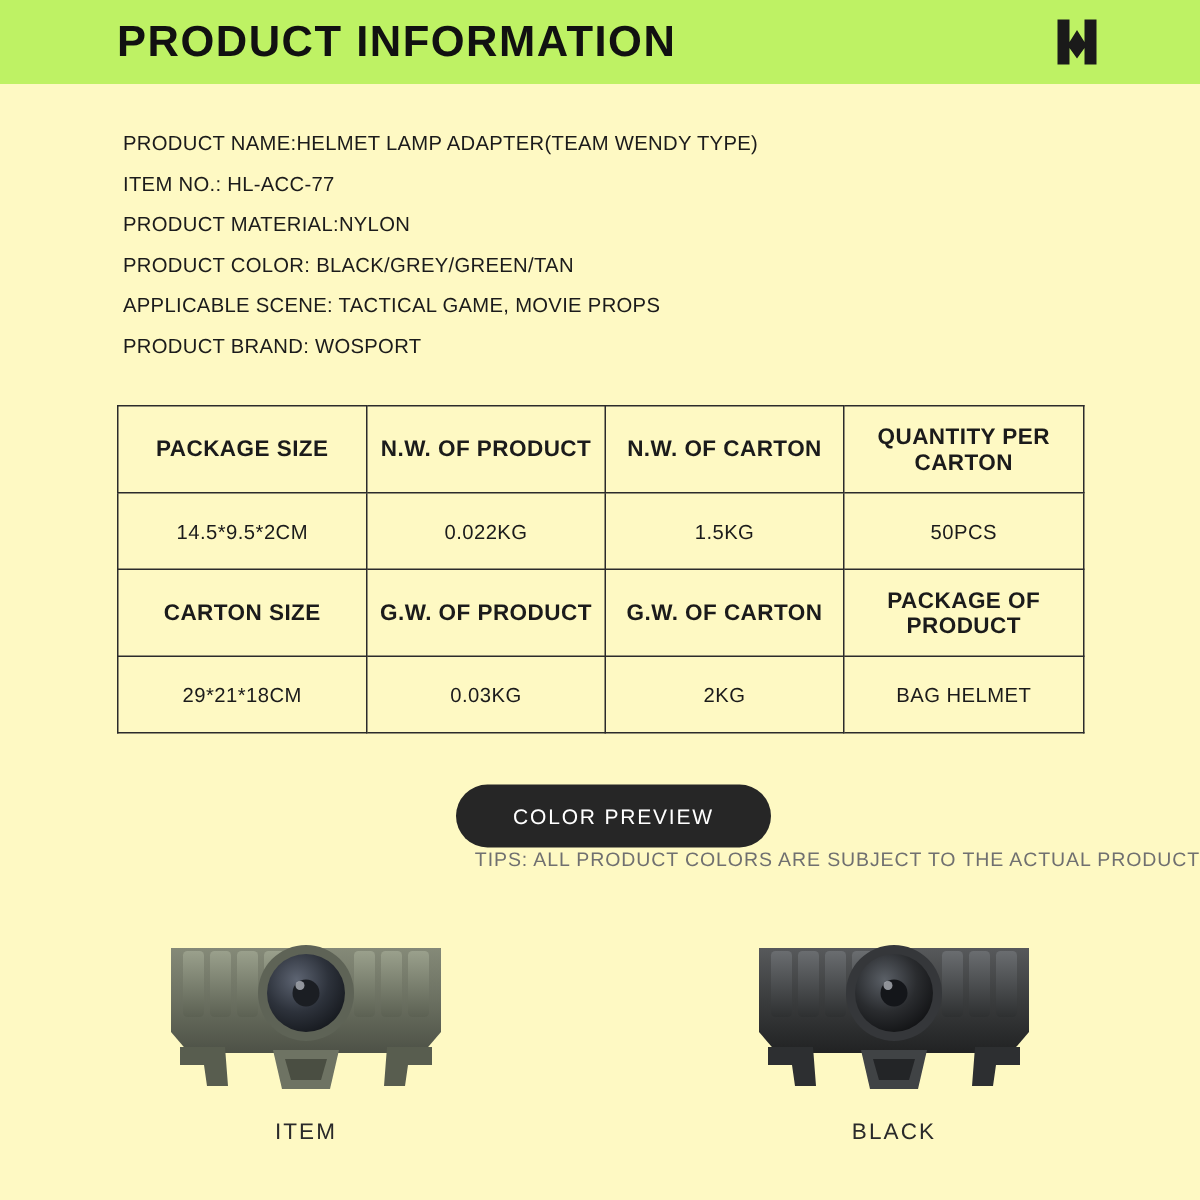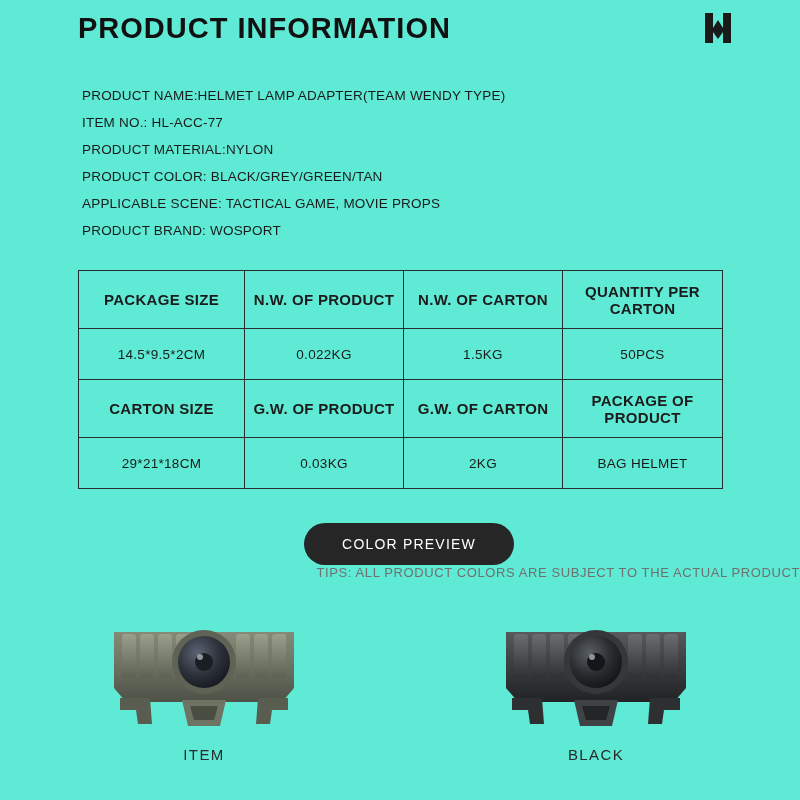--- a/index.html
+++ b/index.html
@@ -13,21 +13,21 @@
     position: relative;
     width: 800px; height: 800px;
     background: #f5f5f5;
     overflow: hidden;
   }
 
   
   .header {
     position: relative;
     height: 56px;
-    background: #5eead4;
+    background: #bef264;
     display: flex;
     align-items: center;
     padding-left: 78px;
   }
   .header-title {
     font-size: 29px;
     font-weight: bold;
     letter-spacing: 1px;
     color: #111;
     font-family: "Liberation Sans", sans-serif;
@@ -39,21 +39,21 @@
     width: 42px;
     height: 42px;
     display: flex;
     align-items: center;
     justify-content: center;
   }
 
   
   .body-panel {
     position: relative;
-    background: #5eead4;
+    background: #fef9c3;
     min-height: 744px;
   }
 
   .spec-list {
     padding: 26px 0 8px 82px;
   }
   .spec-line {
     font-size: 13.5px;
     color: #1b1b1b;
     line-height: 27px;

